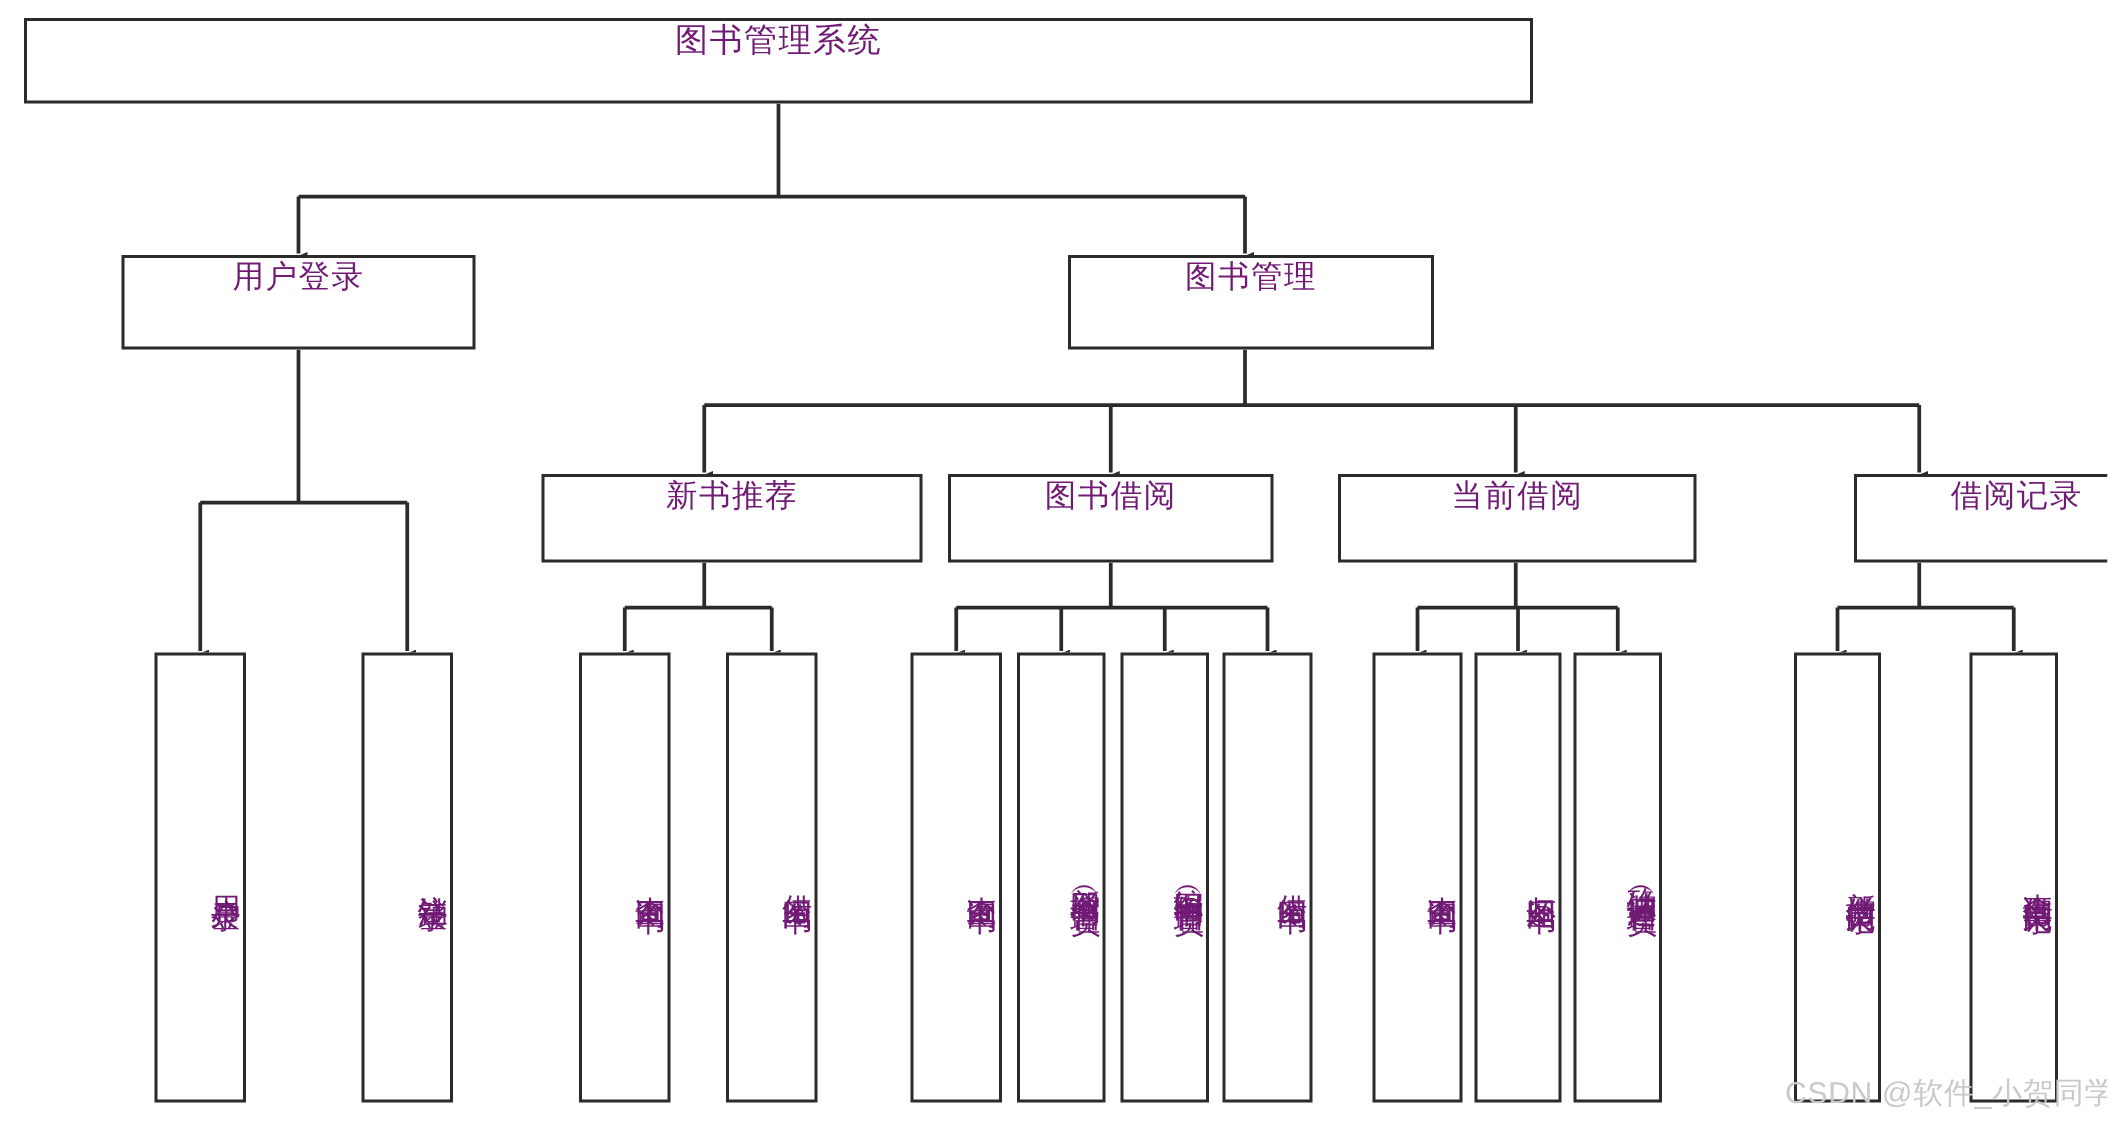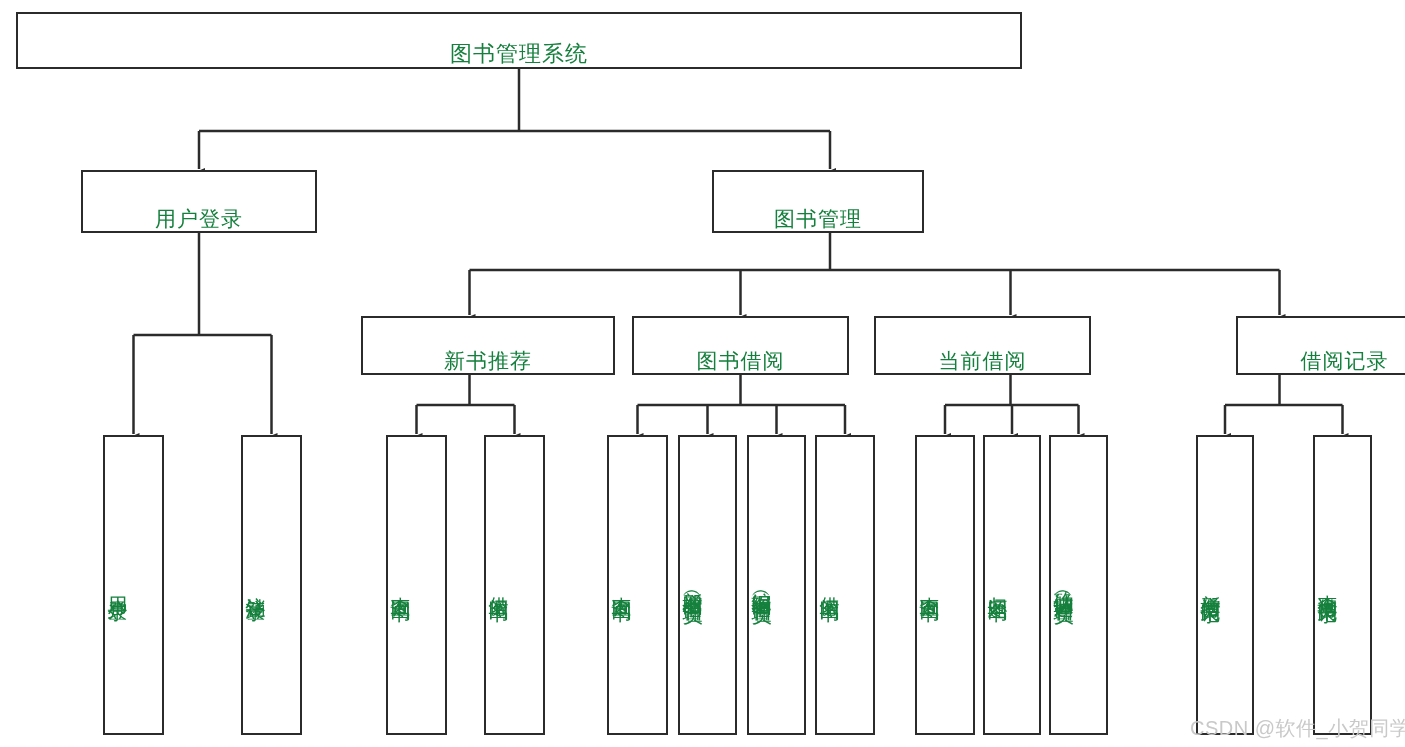--- a/index.html
+++ b/index.html
@@ -24,23 +24,23 @@
     width: 1405px;
     height: 747px;
     pointer-events: none;
   }
   .node {
     position: absolute;
     box-sizing: border-box;
     background: #ffffff;
     border: 2px solid #2b2b2b;
     display: flex;
-    align-items: flex-end;
+    align-items: flex-start;
     justify-content: center;
-    color: #15803d;
+    color: #701a75;
     z-index: 2;
   }
   .node-h {
     font-size: 21px;
     line-height: 1.2;
     letter-spacing: 1px;
     white-space: nowrap;
   }
   .node-v {
     font-size: 20px;
@@ -114,31 +114,31 @@
       <line x1="1342.5" y1="405" x2="1342.5" y2="434" stroke="#2b2b2b" stroke-width="2.5" marker-end="url(#arrowhead)"></line>
     </svg>
 
   <div class="node node-h root-node" style="left: 16px; top: 12px; width: 1006px; height: 57px;">
     <span>图书管理系统</span>
   </div>
 
   <div class="node node-h" style="left: 81px; top: 170px; width: 236px; height: 63px;">
     <span>用户登录</span>
   </div>
-  <div class="node node-h" style="left: 712px; top: 170px; width: 212px; height: 63px;">
+  <div class="node node-h" style="left: 712px; top: 170px; width: 244px; height: 63px;">
     <span>图书管理</span>
   </div>
 
   <div class="node node-h" style="left: 361px; top: 316px; width: 254px; height: 59px;">
     <span>新书推荐</span>
   </div>
   <div class="node node-h" style="left: 632px; top: 316px; width: 217px; height: 59px;">
     <span>图书借阅</span>
   </div>
-  <div class="node node-h" style="left: 874px; top: 316px; width: 217px; height: 59px;">
+  <div class="node node-h" style="left: 892px; top: 316px; width: 239px; height: 59px;">
     <span>当前借阅</span>
   </div>
   <div class="node node-h" style="left: 1236px; top: 316px; width: 217px; height: 59px;">
     <span>借阅记录</span>
   </div>
 
   <div class="node node-v" style="left: 103px; top: 435px; width: 61px; height: 300px;">
     <span class="vtext">用户登录</span>
   </div>
   <div class="node node-v" style="left: 241px; top: 435px; width: 61px; height: 300px;">

